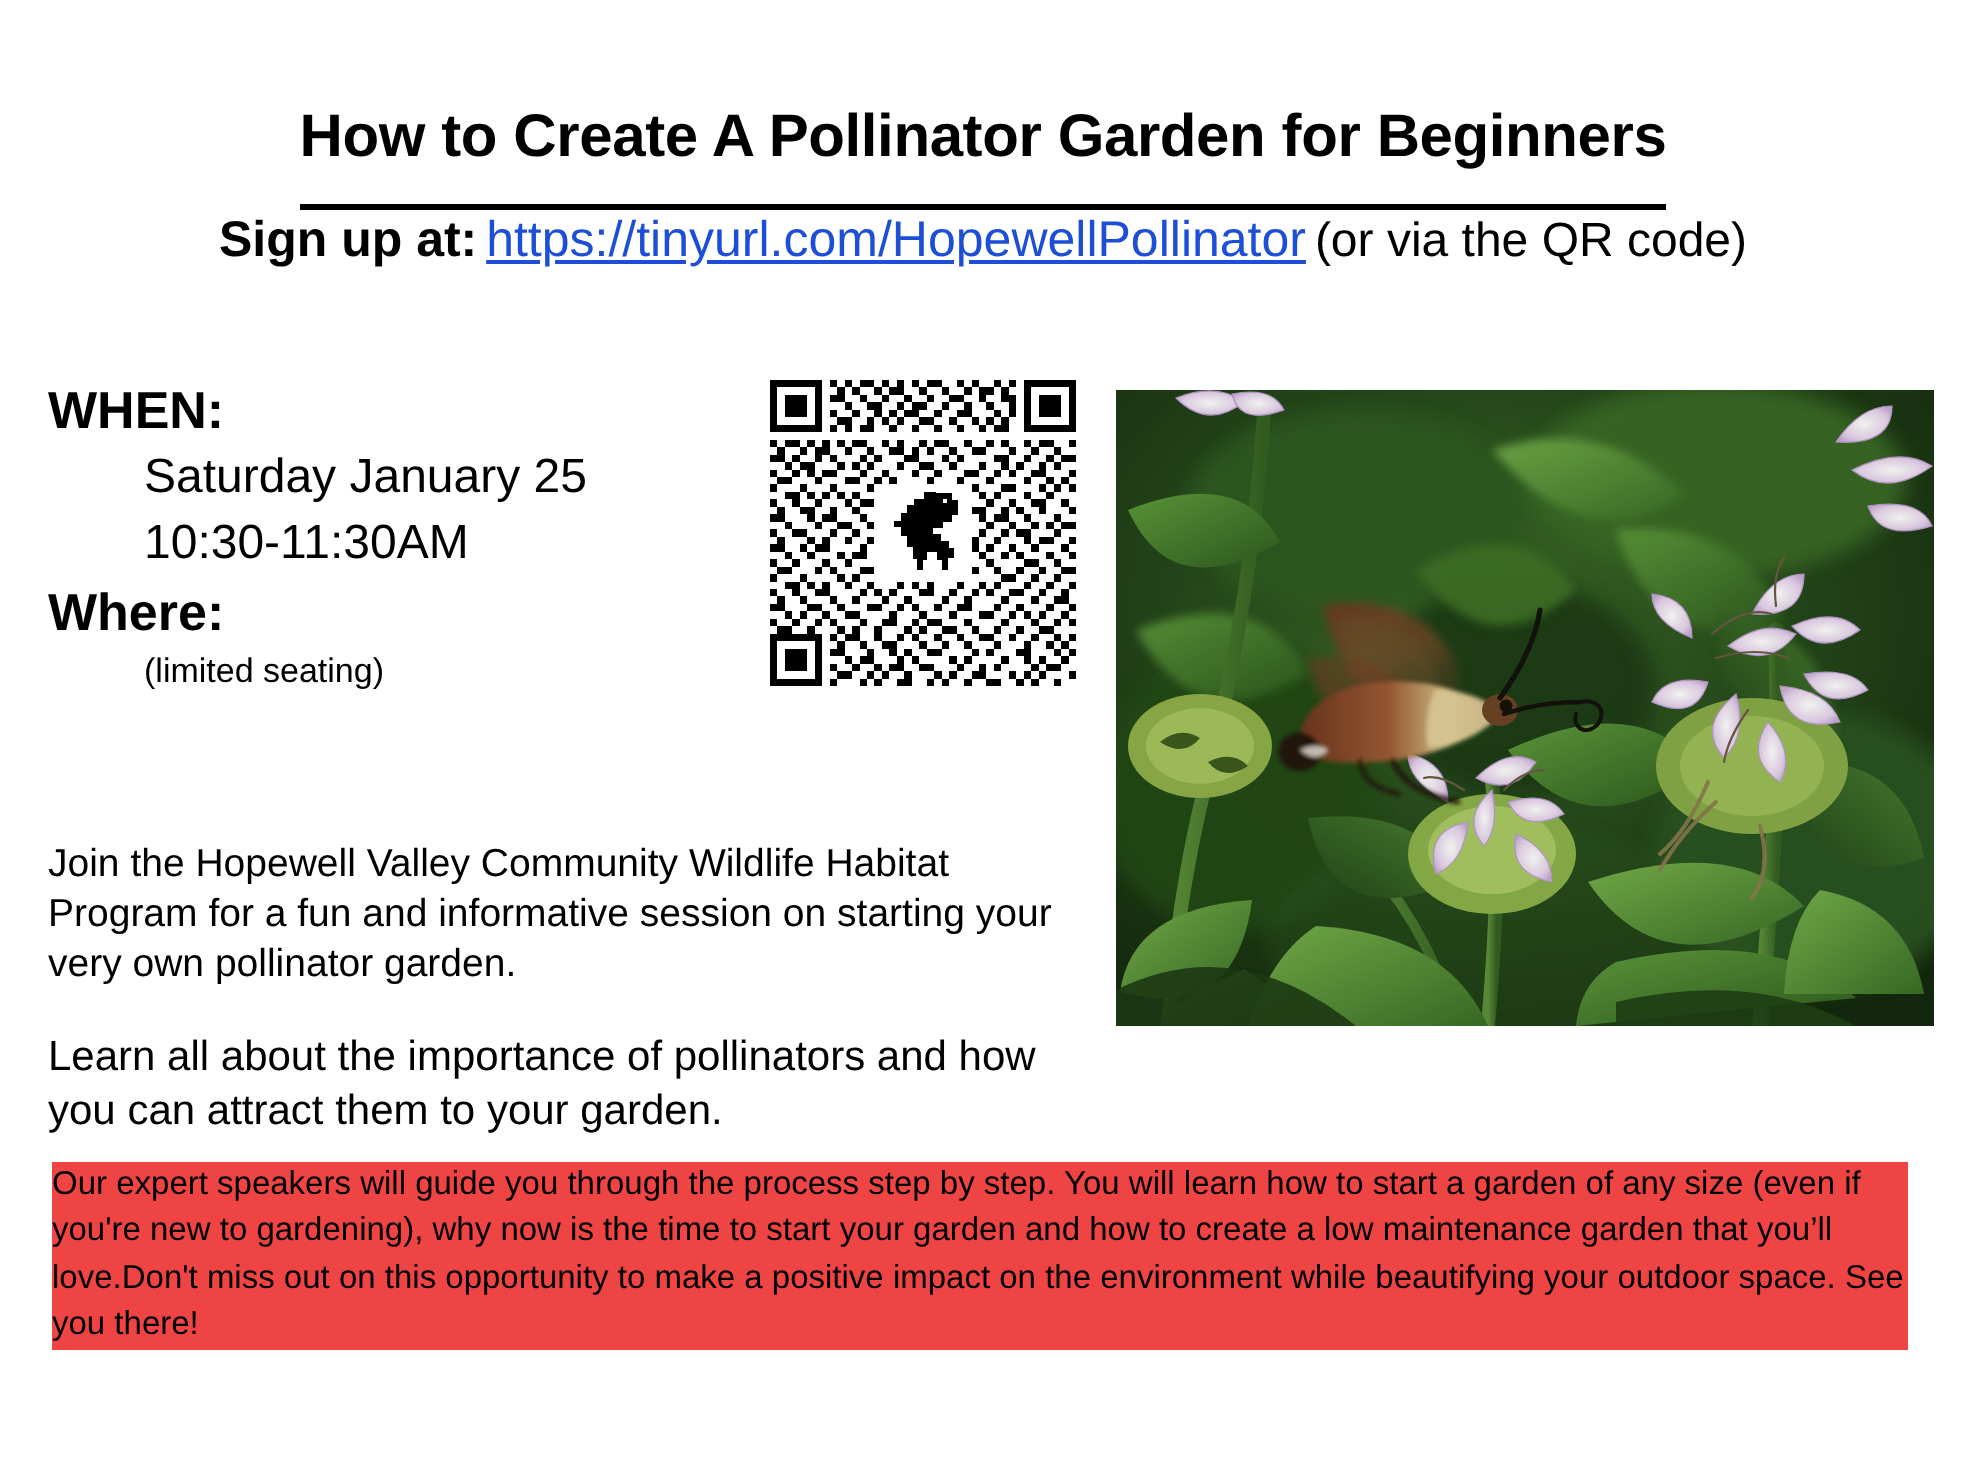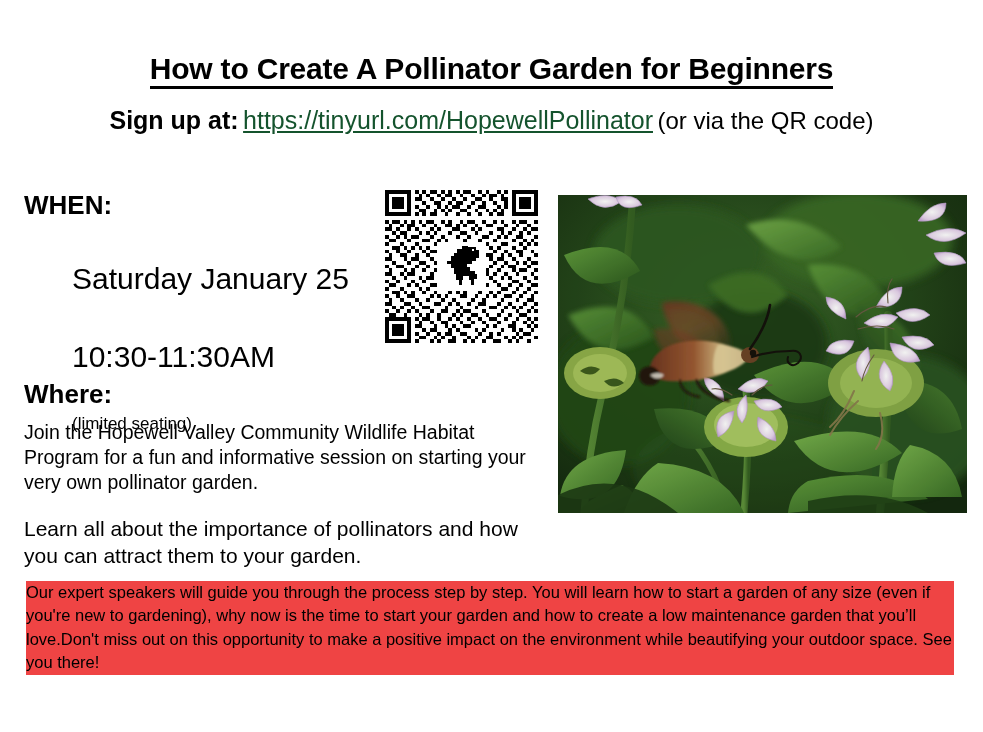--- a/index.html
+++ b/index.html
@@ -29,39 +29,39 @@
     left: 0;
     width: 983px;
     text-align: center;
     font-size: 30px;
     font-weight: bold;
     letter-spacing: -0.2px;
     white-space: nowrap;
   }
   .title span {
     border-bottom: 3px solid #000;
-    padding-bottom: 1px;
+    padding-bottom: 17px;
   }
 
   .signup-line {
     position: absolute;
     top: 105px;
     left: 0;
     width: 983px;
     text-align: center;
     white-space: nowrap;
     line-height: 1.2;
   }
   .signup-label {
     font-size: 25px;
     font-weight: bold;
   }
   .signup-link {
     font-size: 25px;
-    color: #14532d;
+    color: #1d4ed8;
     text-decoration: underline;
     text-underline-offset: 2px;
     cursor: pointer;
   }
   .signup-note {
     font-size: 24px;
     font-weight: normal;
   }
 
   
@@ -70,25 +70,24 @@
     top: 188px;
     left: 24px;
     width: 340px;
   }
   .detail-head {
     font-size: 26px;
     font-weight: bold;
     line-height: 1.32;
   }
   .detail-sub {
-    font-size: 30px;
+    font-size: 24px;
     font-weight: normal;
     line-height: 1.38;
     padding-left: 48px;
-    margin-top: 36px;
   }
   .detail-tiny {
     font-size: 17px;
     font-weight: normal;
     line-height: 1.3;
     padding-left: 48px;
     margin-top: 2px;
   }
 
   

